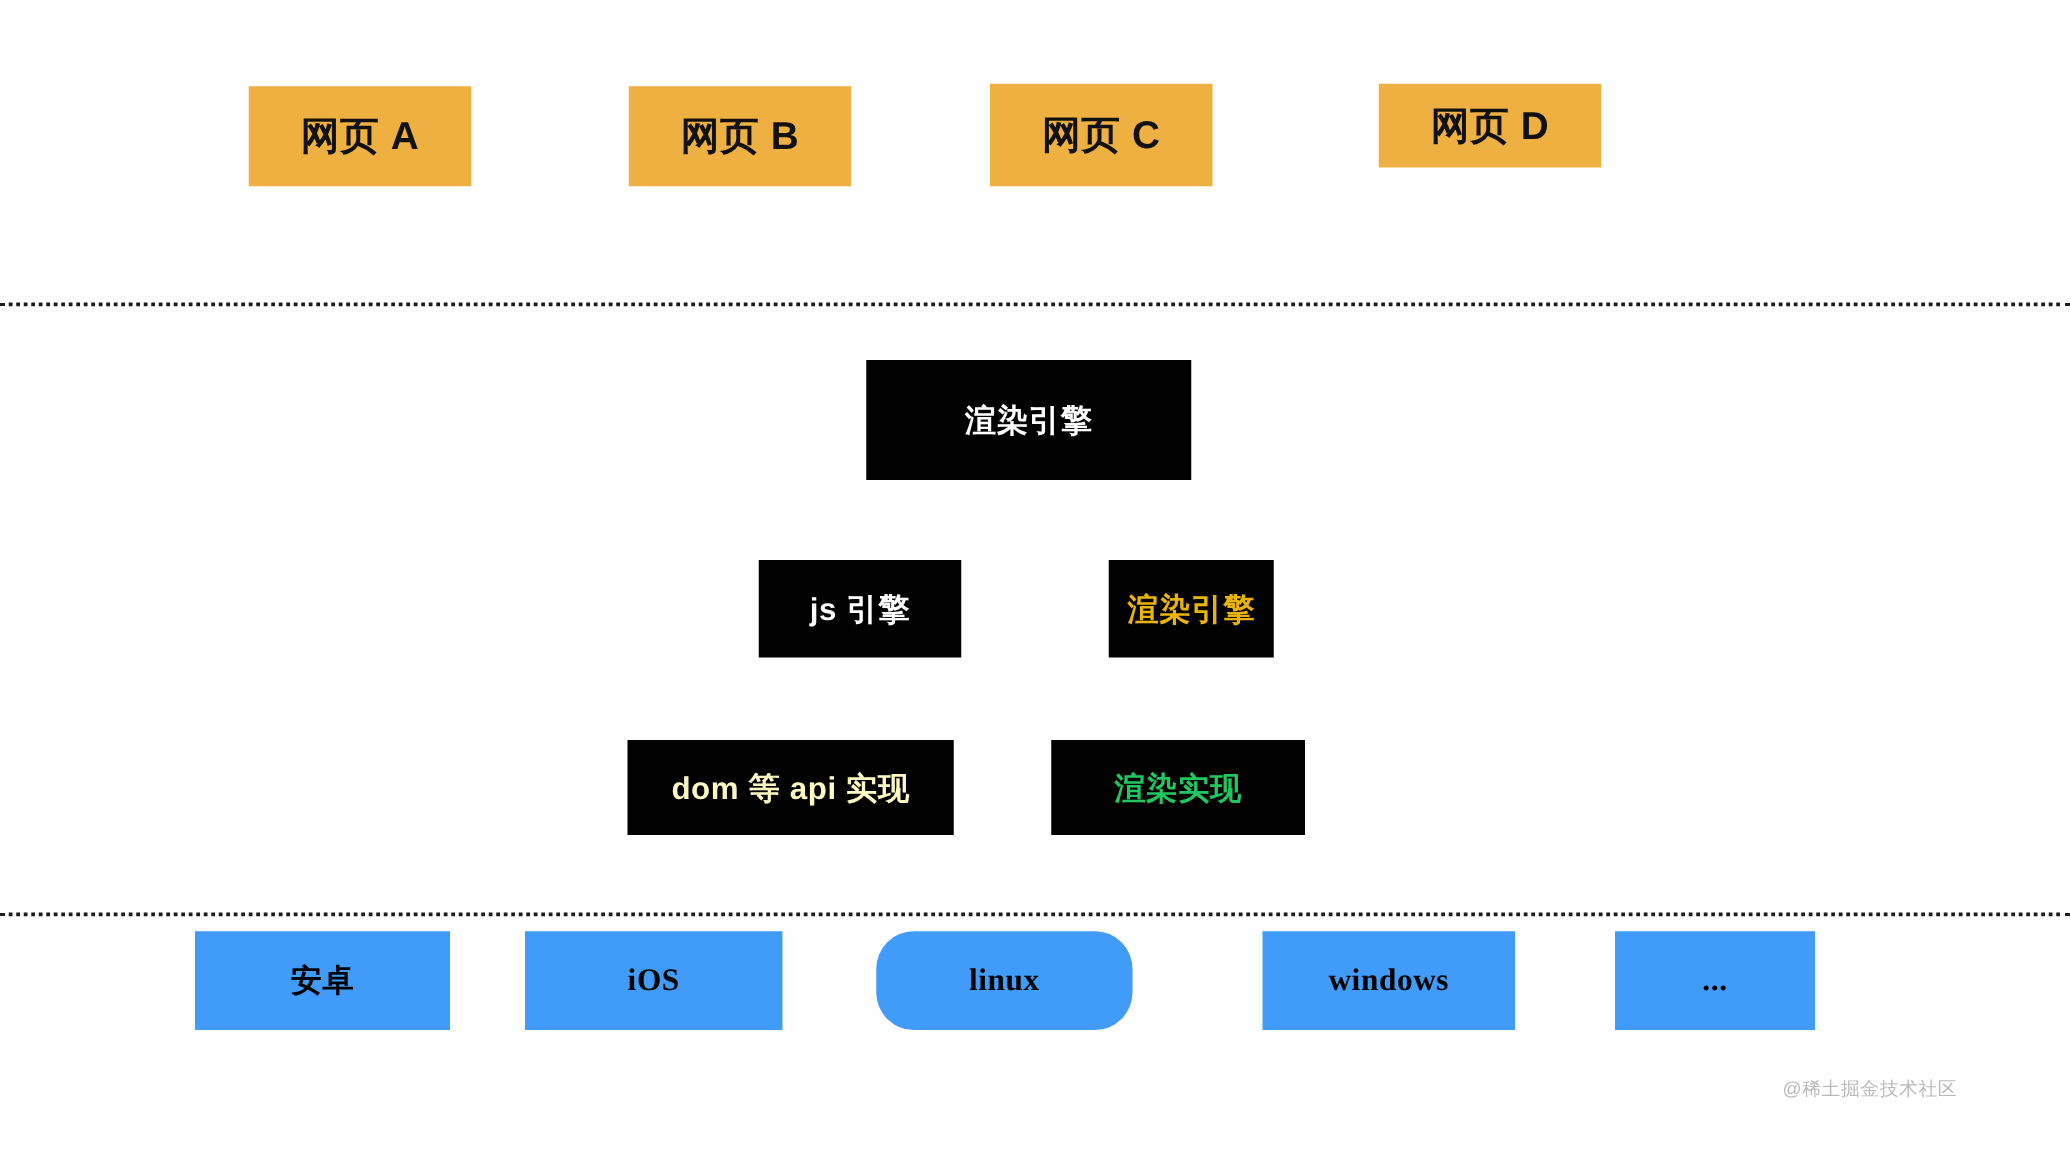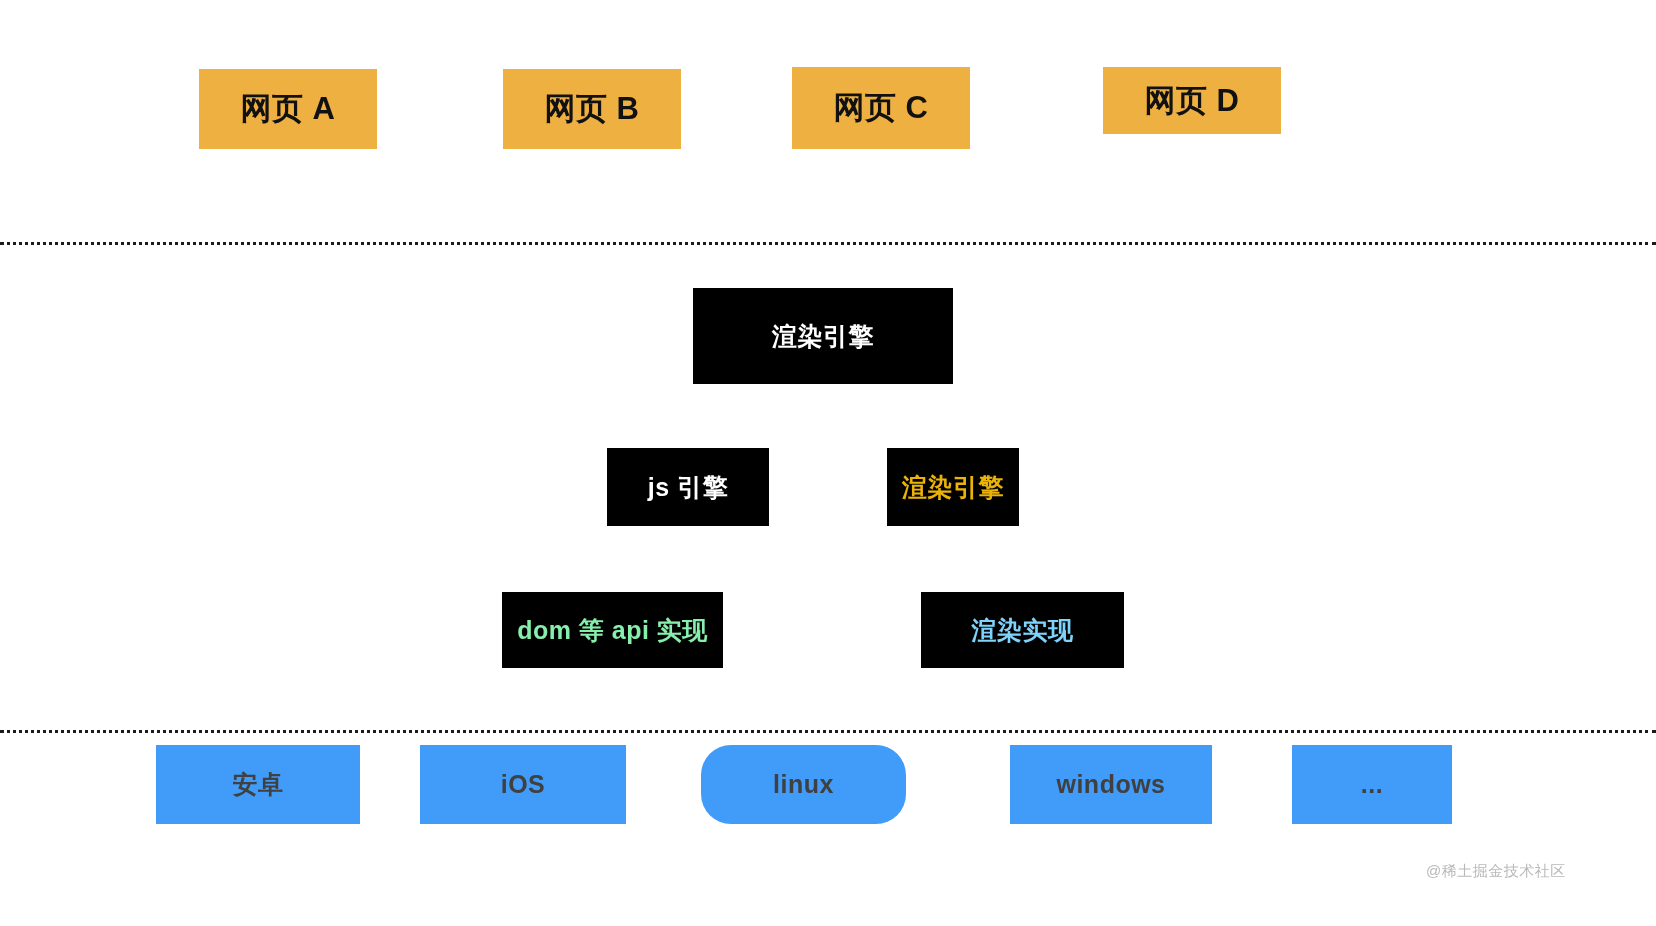--- a/index.html
+++ b/index.html
@@ -32,22 +32,23 @@
     color: #111111;
     font-size: 31px;
   }
   .box-engine {
     background: #000000;
     color: #ffffff;
     font-size: 25px;
   }
   .box-os {
     background: #419BF9;
-    color: #404040;
+    color: #000000;
     font-size: 25px;
+    font-family: Liberation Serif, serif;
   }
   .divider {
     position: absolute;
     left: 0;
     width: 1656px;
     height: 0;
     border-top: 3px dotted #1b1b1b;
   }
   .watermark {
     position: absolute;
@@ -68,22 +69,22 @@
   <div class="box box-page" style="left: 792px; top: 67px; width: 178px; height: 82px; background: rgb(239, 176, 66);">网页 C</div>
   <div class="box box-page" style="left: 1103px; top: 67px; width: 178px; height: 67px; background: rgb(239, 176, 66);">网页 D</div>
 
   <div class="divider" style="top: 242px; border-top-color: rgb(27, 27, 27);"></div>
 
   <div class="box box-engine" style="left: 693px; top: 288px; width: 260px; height: 96px; background: rgb(0, 0, 0); color: rgb(255, 255, 255);">渲染引擎</div>
 
   <div class="box box-engine" style="left: 607px; top: 448px; width: 162px; height: 78px; background: rgb(0, 0, 0); color: rgb(255, 255, 255);">js 引擎</div>
   <div class="box box-engine" style="left: 887px; top: 448px; width: 132px; height: 78px; background: rgb(0, 0, 0); color: #eab308;">渲染引擎</div>
 
-  <div class="box box-engine" style="left: 502px; top: 592px; width: 221px; height: 76px; background: rgb(0, 0, 0); color: #86efac;">dom 等 api 实现</div>
-  <div class="box box-engine" style="left: 921px; top: 592px; width: 203px; height: 76px; background: rgb(0, 0, 0); color: #7dd3fc;">渲染实现</div>
+  <div class="box box-engine" style="left: 502px; top: 592px; width: 261px; height: 76px; background: rgb(0, 0, 0); color: #fef9c3;">dom 等 api 实现</div>
+  <div class="box box-engine" style="left: 841px; top: 592px; width: 203px; height: 76px; background: rgb(0, 0, 0); color: #22c55e;">渲染实现</div>
 
   <div class="divider" style="top: 730px; border-top-color: rgb(27, 27, 27);"></div>
 
   <div class="box box-os" style="left: 156px; top: 745px; width: 204px; height: 79px; background: rgb(65, 155, 249);">安卓</div>
   <div class="box box-os" style="left: 420px; top: 745px; width: 206px; height: 79px; background: rgb(65, 155, 249);">iOS</div>
   <div class="box box-os" style="left: 701px; top: 745px; width: 205px; height: 79px; background: rgb(65, 155, 249); border-radius: 30px;">linux</div>
   <div class="box box-os" style="left: 1010px; top: 745px; width: 202px; height: 79px; background: rgb(65, 155, 249);">windows</div>
   <div class="box box-os" style="left: 1292px; top: 745px; width: 160px; height: 79px; background: rgb(65, 155, 249);">...</div>
 
   <div class="watermark" style="left: 1399px; top: 862px; color: rgb(185, 185, 185); margin-left: 27px;">@稀土掘金技术社区</div>

